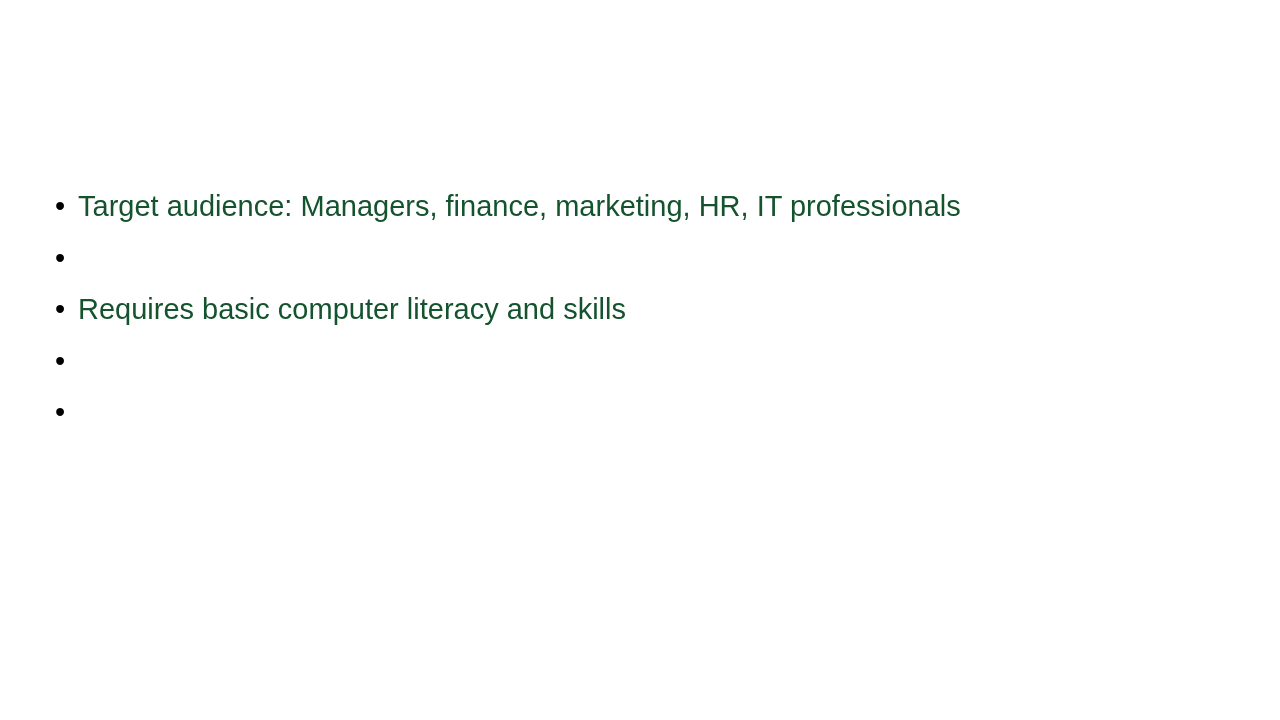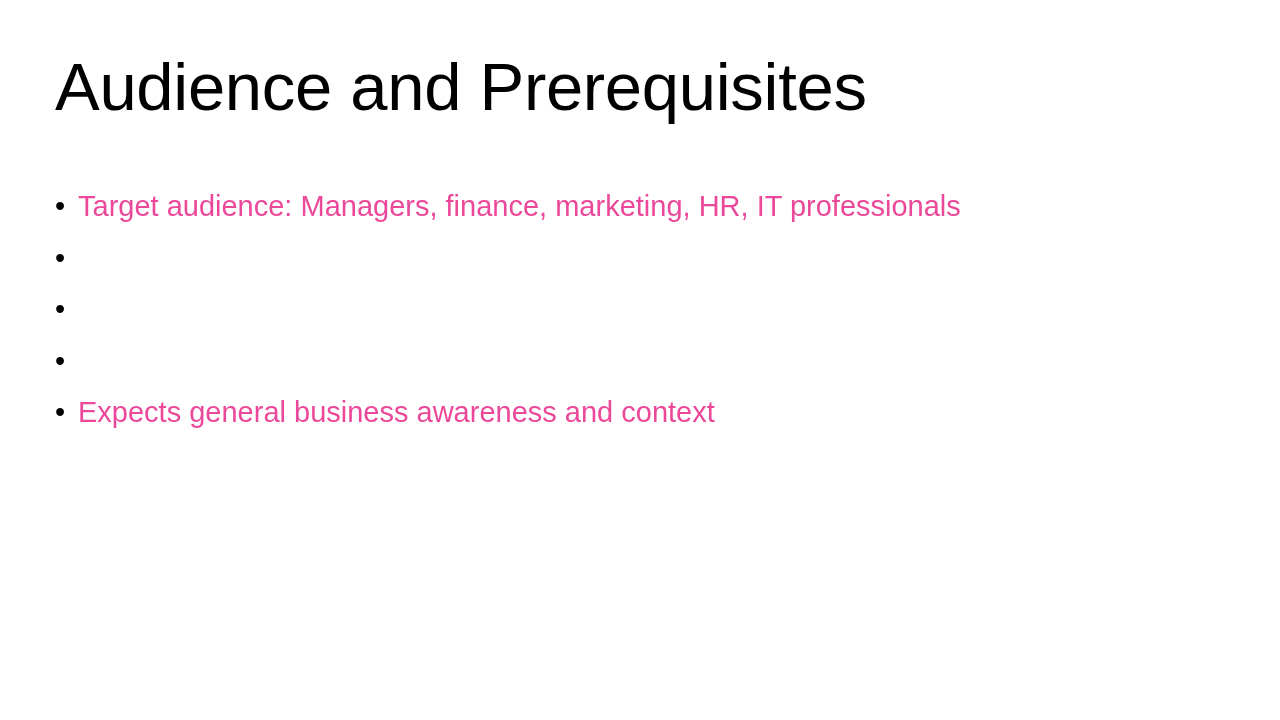--- a/index.html
+++ b/index.html
@@ -67,49 +67,48 @@
     font-size: 29px;
     line-height: 46px;
     color: #000000;
     text-align: left;
   }
 
   .bullet-text {
     flex: 0 1 auto;
     font-size: 29px;
     line-height: 46px;
-    color: #ec4899;
+    color: #14532d;
   }
 </style>
 </head>
 <body>
 
 <div class="slide">
 
-  <h1 class="slide-title">Audience and Prerequisites</h1>
 
   <ul class="slide-body">
 
     <li class="bullet-item">
       <span class="bullet-marker">•</span>
       <span class="bullet-text">Target audience: Managers, finance, marketing, HR, IT professionals</span>
     </li>
 
     <li class="bullet-item">
       <span class="bullet-marker">•</span>
     </li>
 
     <li class="bullet-item">
       <span class="bullet-marker">•</span>
+      <span class="bullet-text">Requires basic computer literacy and skills</span>
     </li>
 
     <li class="bullet-item">
       <span class="bullet-marker">•</span>
     </li>
 
     <li class="bullet-item">
       <span class="bullet-marker">•</span>
-      <span class="bullet-text">Expects general business awareness and context</span>
     </li>
 
   </ul>
 
 </div>
 
 </body></html>

